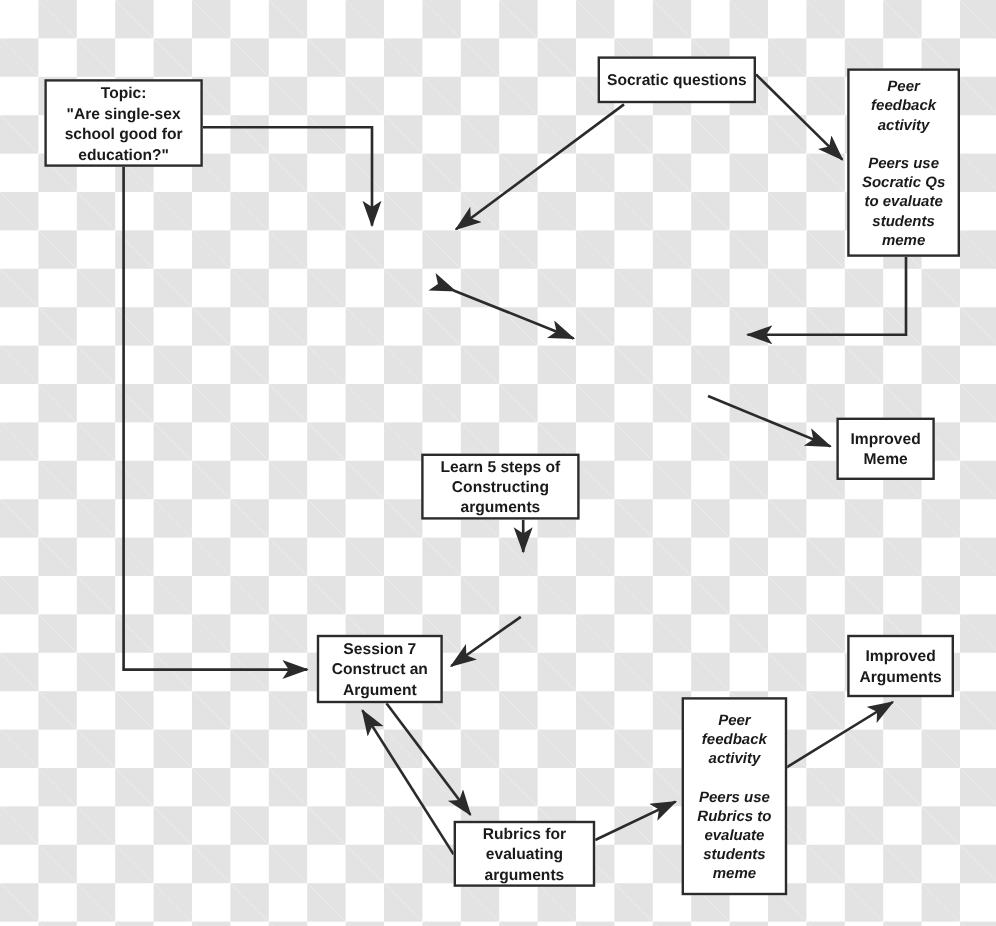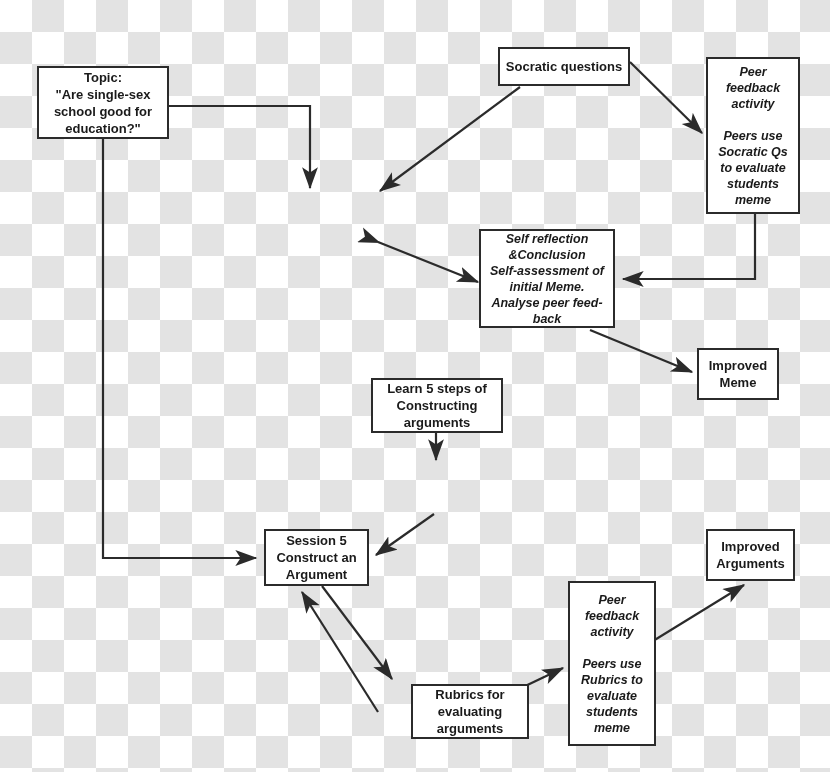--- a/index.html
+++ b/index.html
@@ -87,49 +87,43 @@
 feedback
 activity
 
 Peers use
 Socratic Qs
 to evaluate
 students
 meme</div>
 
 
-  <div class="node small" style="left:479px;top:229px;width:136px;height:99px;">Self reflection
-&amp;Conclusion
-Self-assessment of
-initial Meme.
-Analyse peer feed-
-back</div>
 
   <div class="node" style="left:697px;top:348px;width:82px;height:52px;">Improved
 Meme</div>
 
-  <div class="node" style="left:371px;top:378px;width:132px;height:55px;">Learn 5 steps of
+  <div class="node" style="left:351px;top:378px;width:132px;height:55px;">Learn 5 steps of
 Constructing
 arguments</div>
 
 
-  <div class="node" style="left:264px;top:529px;width:105px;height:57px;">Session 5
+  <div class="node" style="left:264px;top:529px;width:105px;height:57px;">Session 7
 Construct an
 Argument</div>
 
   <div class="node small" style="left:568px;top:581px;width:88px;height:165px;">Peer
 feedback
 activity
 
 Peers use
 Rubrics to
 evaluate
 students
 meme</div>
 
   <div class="node" style="left:706px;top:529px;width:89px;height:52px;">Improved
 Arguments</div>
 
-  <div class="node" style="left:378px;top:684px;width:118px;height:55px;margin-left:33px;">Rubrics for
+  <div class="node" style="left:378px;top:684px;width:118px;height:55px;">Rubrics for
 evaluating
 arguments</div>
 
 </div>
 
 </body></html>

